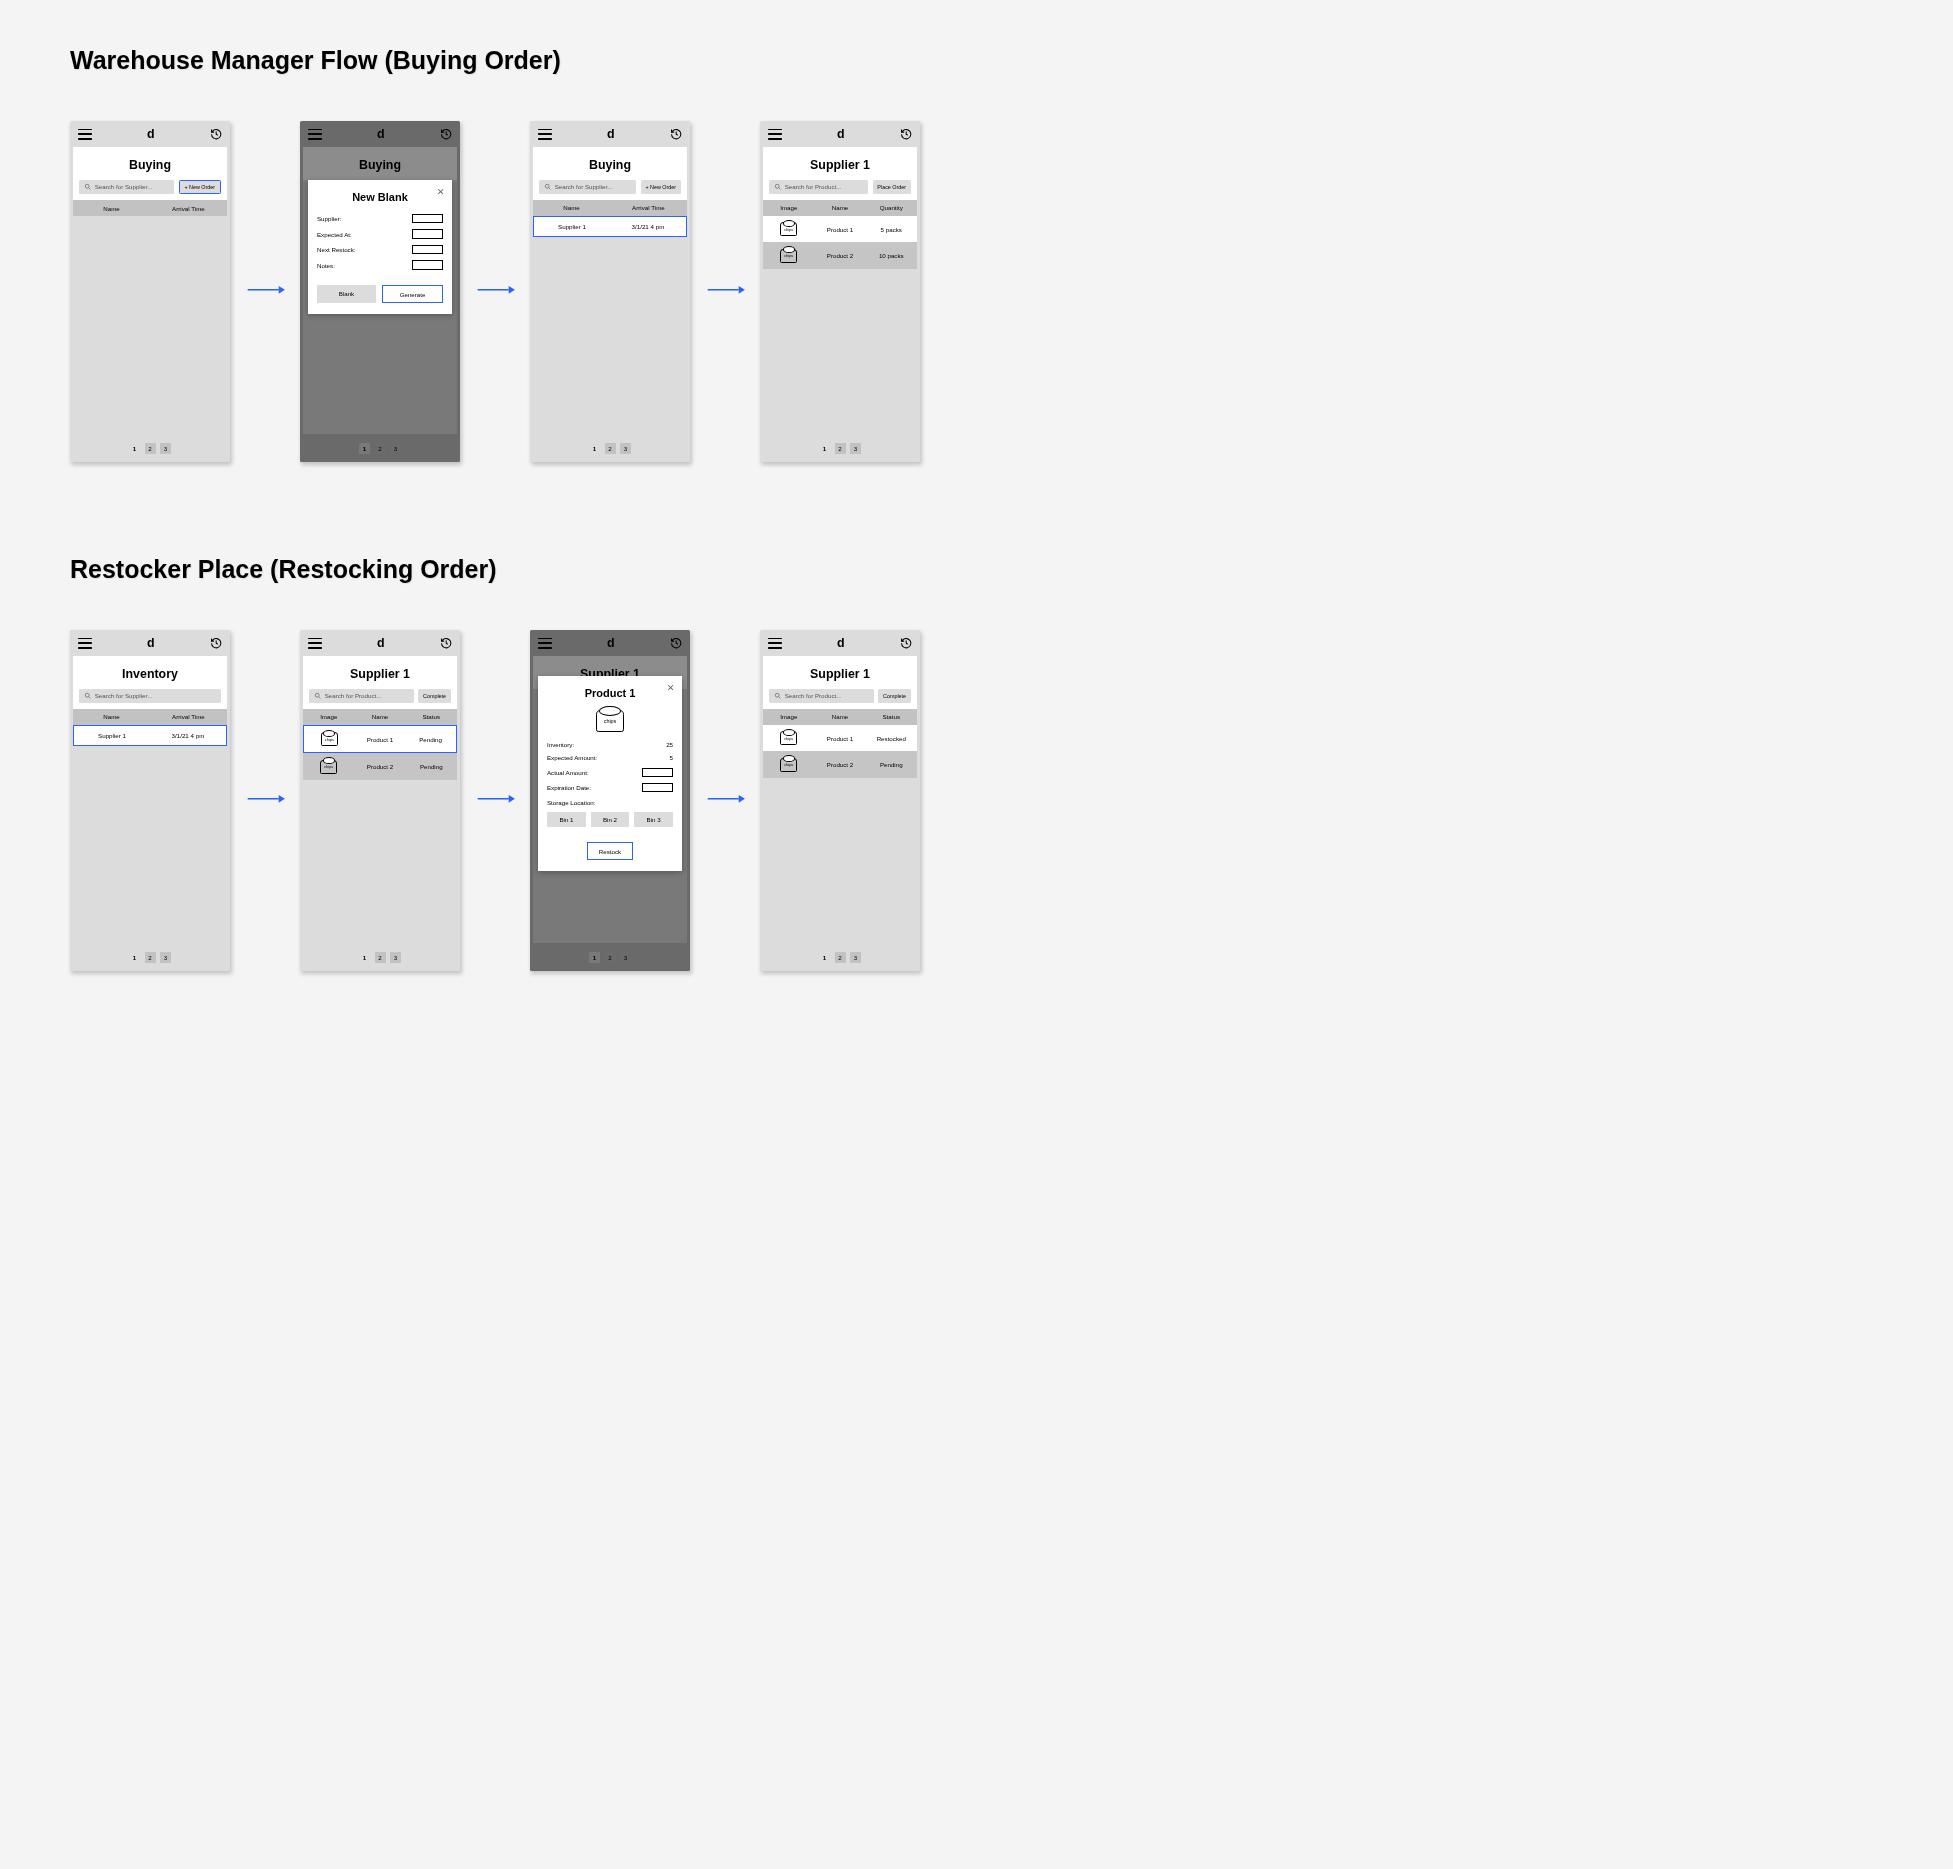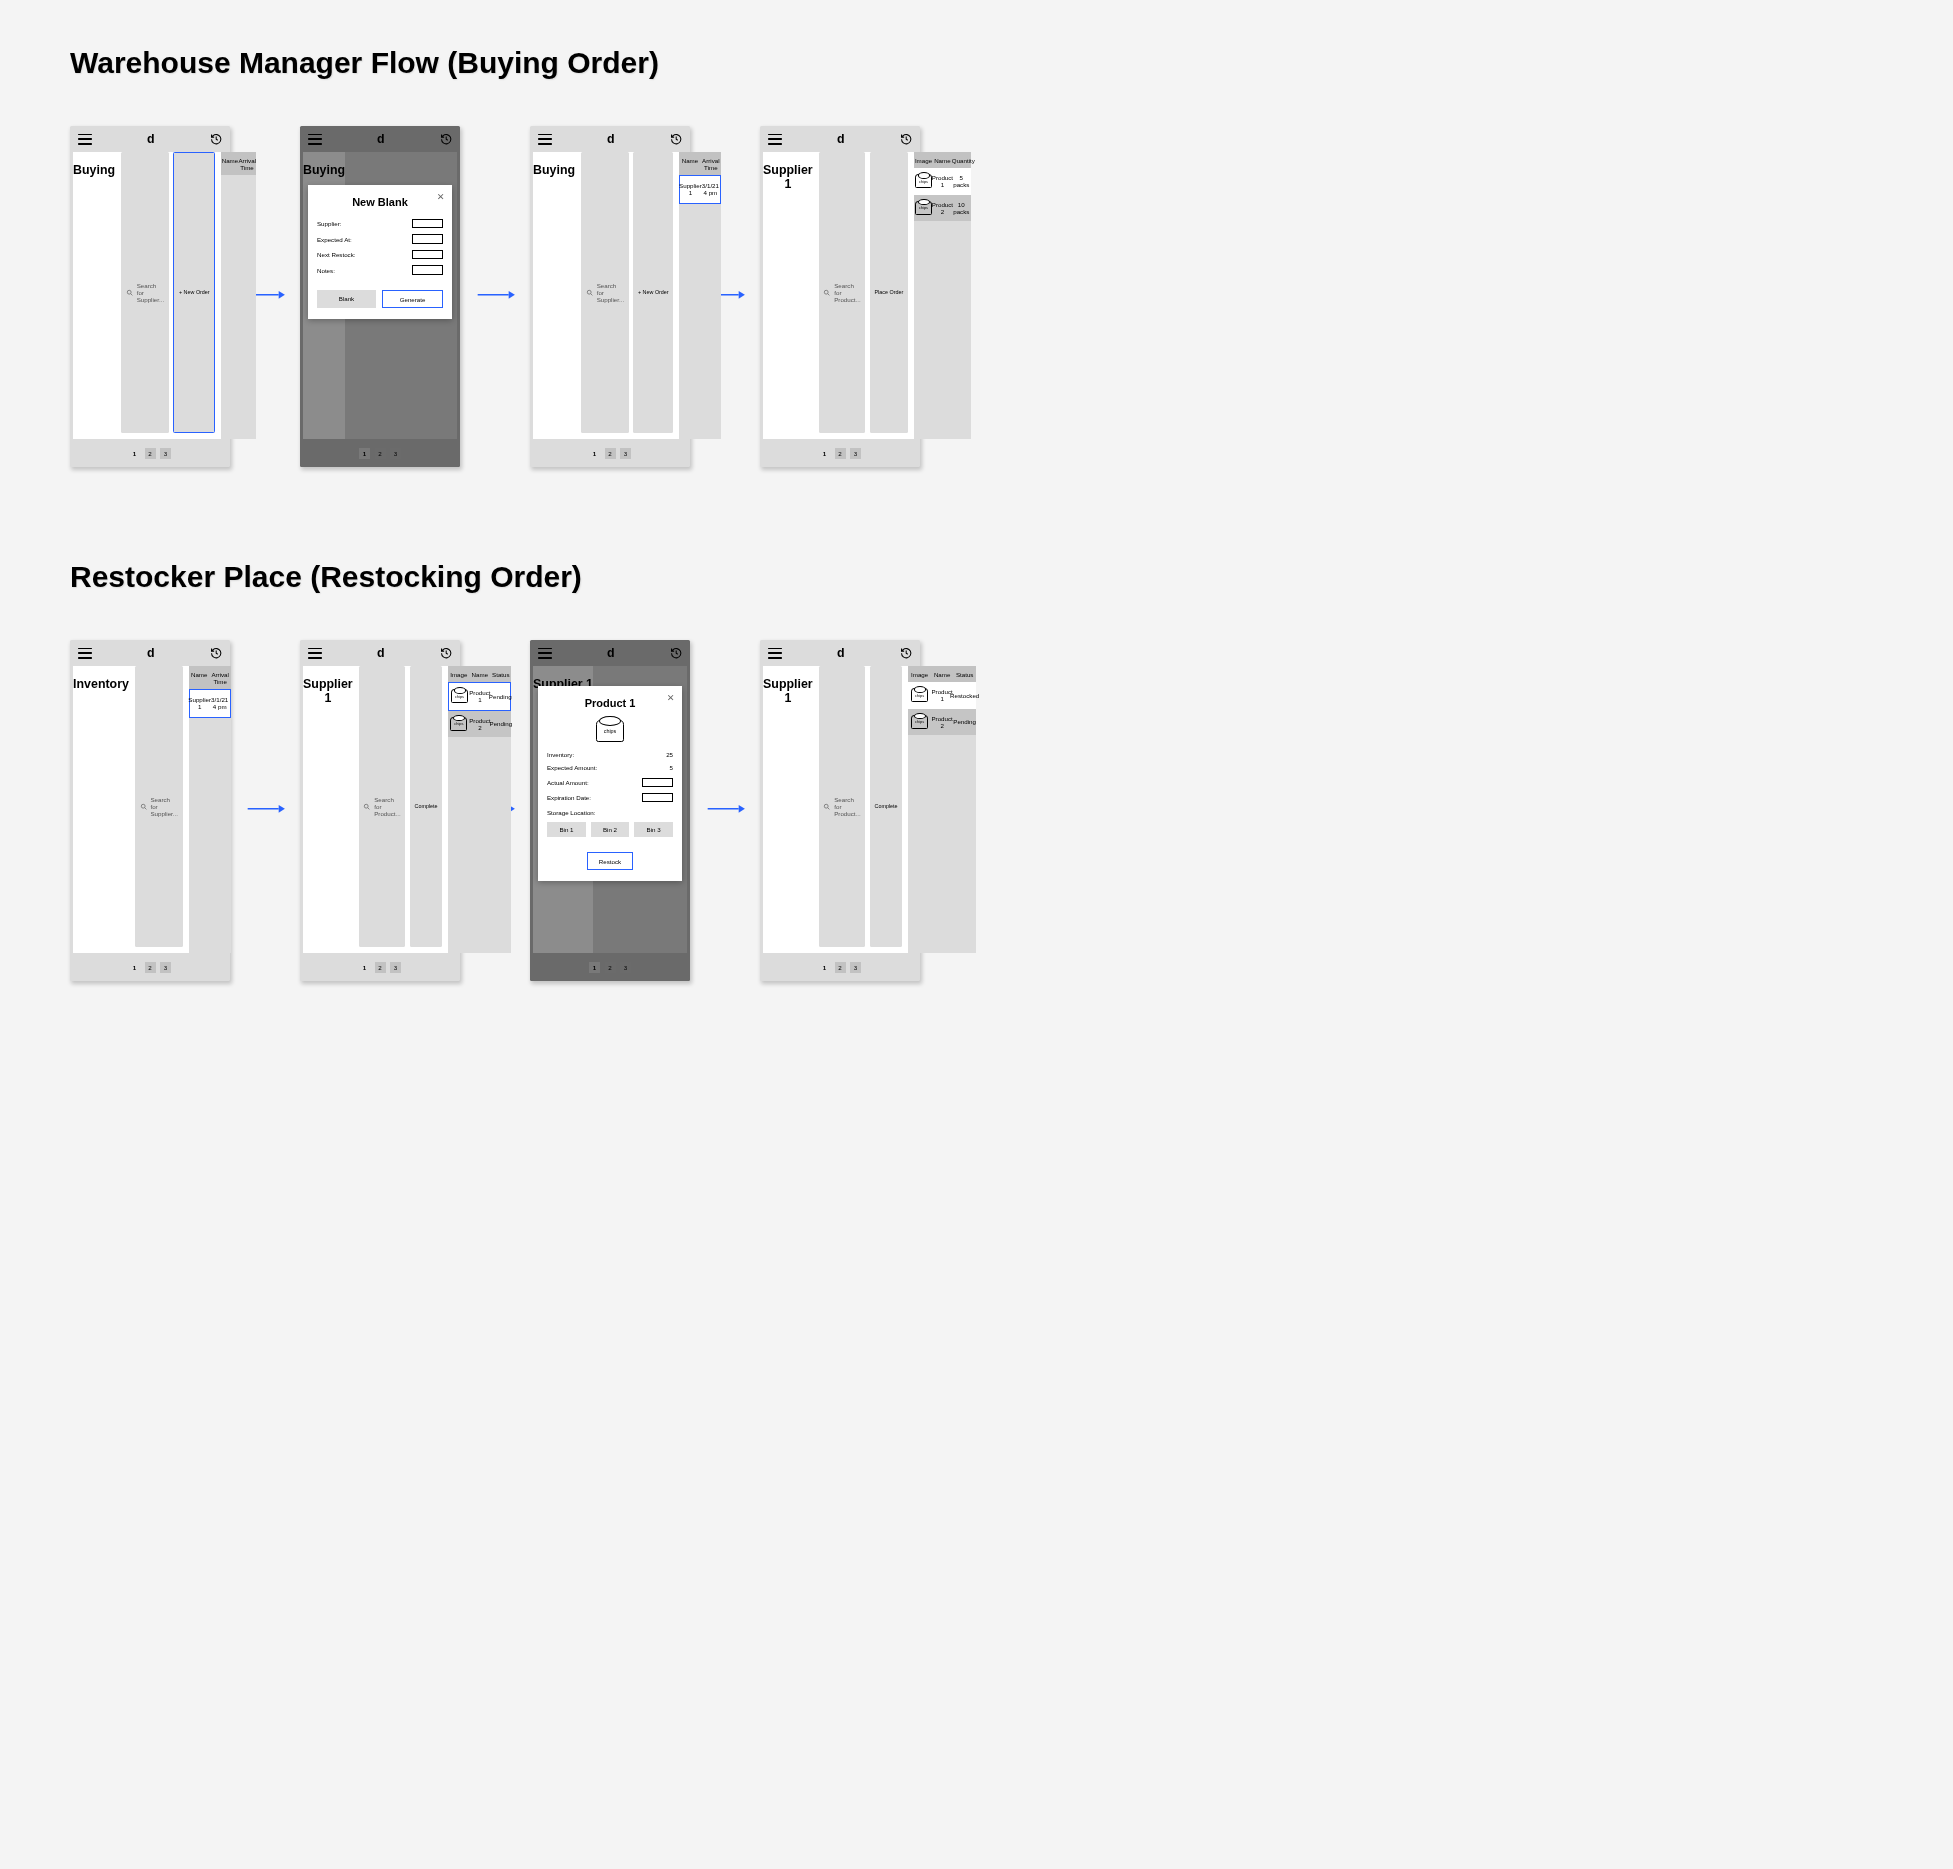--- a/index.html
+++ b/index.html
@@ -1,27 +1,27 @@
 <!DOCTYPE html>
 <html style="font-size:12.4px"><head>
 <meta charset="utf-8">
 <style>
 * { box-sizing: border-box; margin: 0; padding: 0; }
 body { background: #f4f4f4; font-family: -apple-system, BlinkMacSystemFont, "Segoe UI", Helvetica, Arial, sans-serif; padding: 46px 70px; }
-.section-title { font-size: 30px; font-weight: 800; margin-bottom: 46px; text-shadow: 0.8px 0.8px 1.5px rgba(0,0,0,0.1); }
+.section-title { font-size: 25px; font-weight: 800; margin-bottom: 46px; text-shadow: 0.8px 0.8px 1.5px rgba(0,0,0,0.1); }
 .flow-row { display: flex; align-items: center; gap: 15.5px; margin-bottom: 93px; }
 .phone { width: 160px; height: 341px; background: #dcdcdc; border-radius: 1.5px; box-shadow: 1.5px 2.3px 4.6px rgba(0,0,0,0.2); display: flex; flex-direction: column; position: relative; flex-shrink: 0; }
 .phone.dark-overlay { background: #6a6a6a; }
 .phone.dark-overlay .topbar, .phone.dark-overlay .pager, .phone.dark-overlay .content { filter: brightness(0.55); }
 .topbar { height: 26px; display: flex; align-items: center; justify-content: space-between; padding: 0 7.7px; }
 .hamburger { width: 14px; height: 11px; display: flex; flex-direction: column; justify-content: space-between; }
 .hamburger span { height: 1.5px; background: #000; border-radius: 0.8px; }
 .logo { font-weight: 900; font-size: 12.4px; }
 .history-icon { width: 12.4px; height: 12.4px; }
-.content { background: #fff; margin: 0 3.1px; flex: 1; display: flex; }
+.content { background: #fff; margin: 0 3.1px; flex: 1; display: flex; flex-direction: column; }
 .page-title { font-size: 12.4px; font-weight: 800; text-align: center; padding: 11px 0 7.7px; }
 .search-row { display: flex; gap: 4.6px; padding: 0 6.2px 6.2px; align-items: stretch; }
 .search-box { flex: 1; background: #dcdcdc; border-radius: 1.5px; display: flex; align-items: center; padding: 3.1px 4.6px; gap: 3.1px; font-size: 6.2px; color: #555; }
 .search-box svg { width: 7.7px; height: 7.7px; flex-shrink: 0; }
 .action-btn { background: #dcdcdc; border-radius: 1.5px; font-size: 5.4px; padding: 3.1px 4.6px; display: flex; align-items: center; justify-content: center; white-space: nowrap; }
 .action-btn.highlight { border: 1.2px solid #2962ff; }
 .table-area { flex: 1; background: #dcdcdc; margin: 0; display: flex; flex-direction: column; }
 .thead { background: #c2c2c2; display: flex; font-size: 6.2px; padding: 4.6px 0; }
 .thead .col { text-align: center; }
 .trow { display: flex; font-size: 6.2px; padding: 6.2px 0; align-items: center; }

